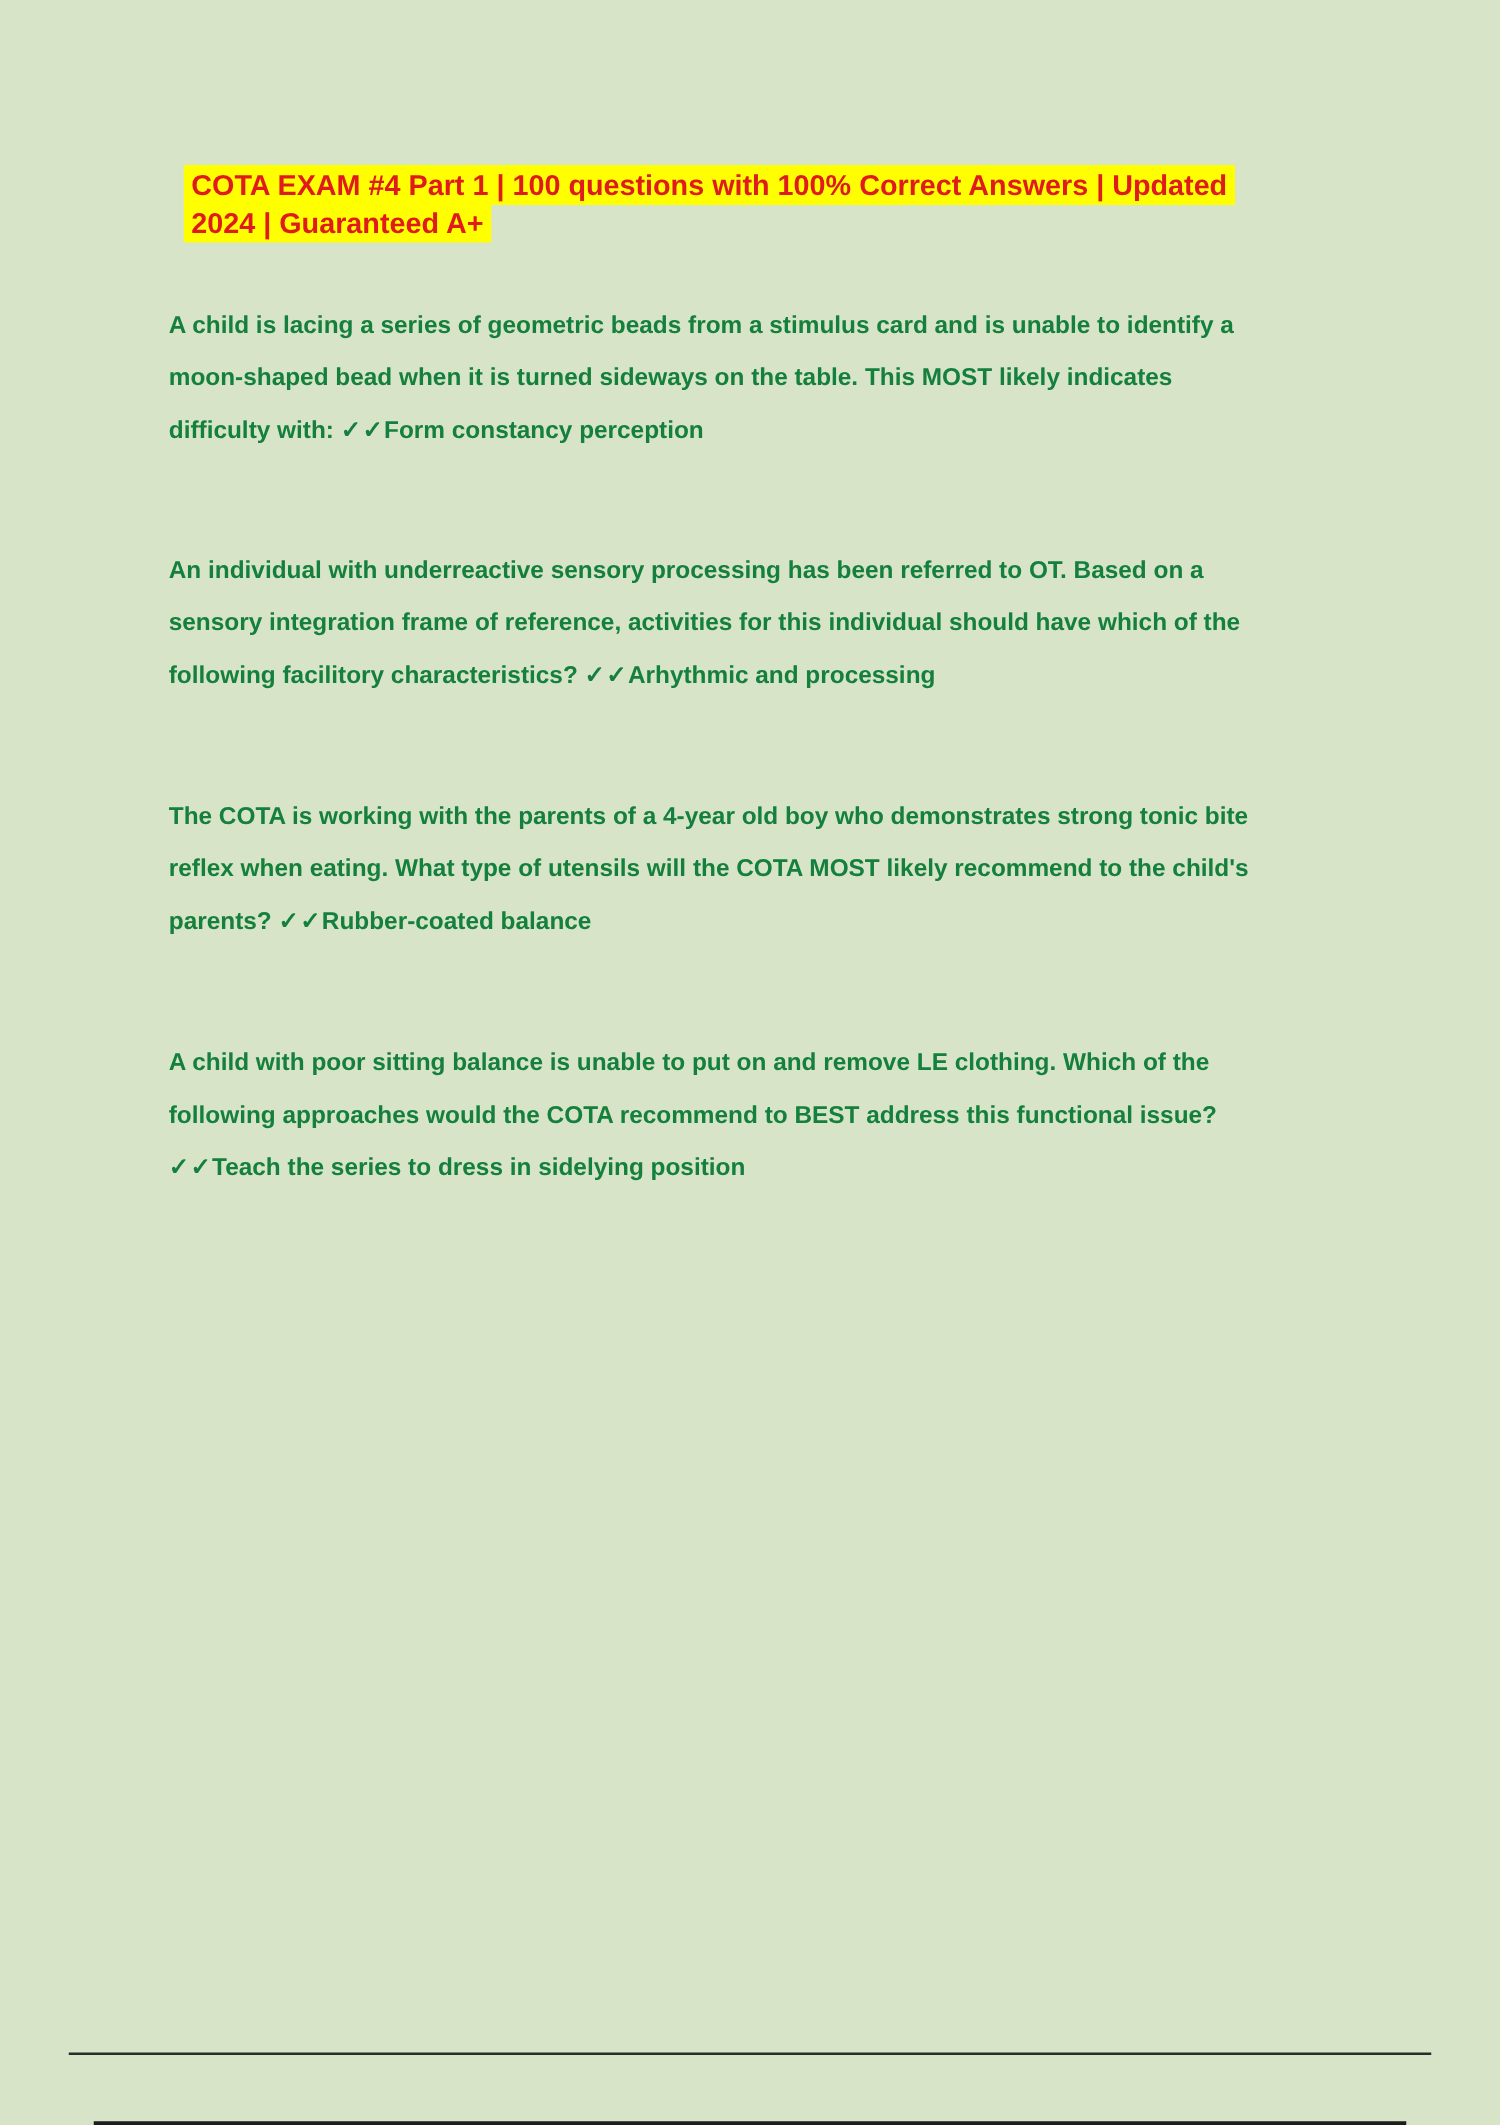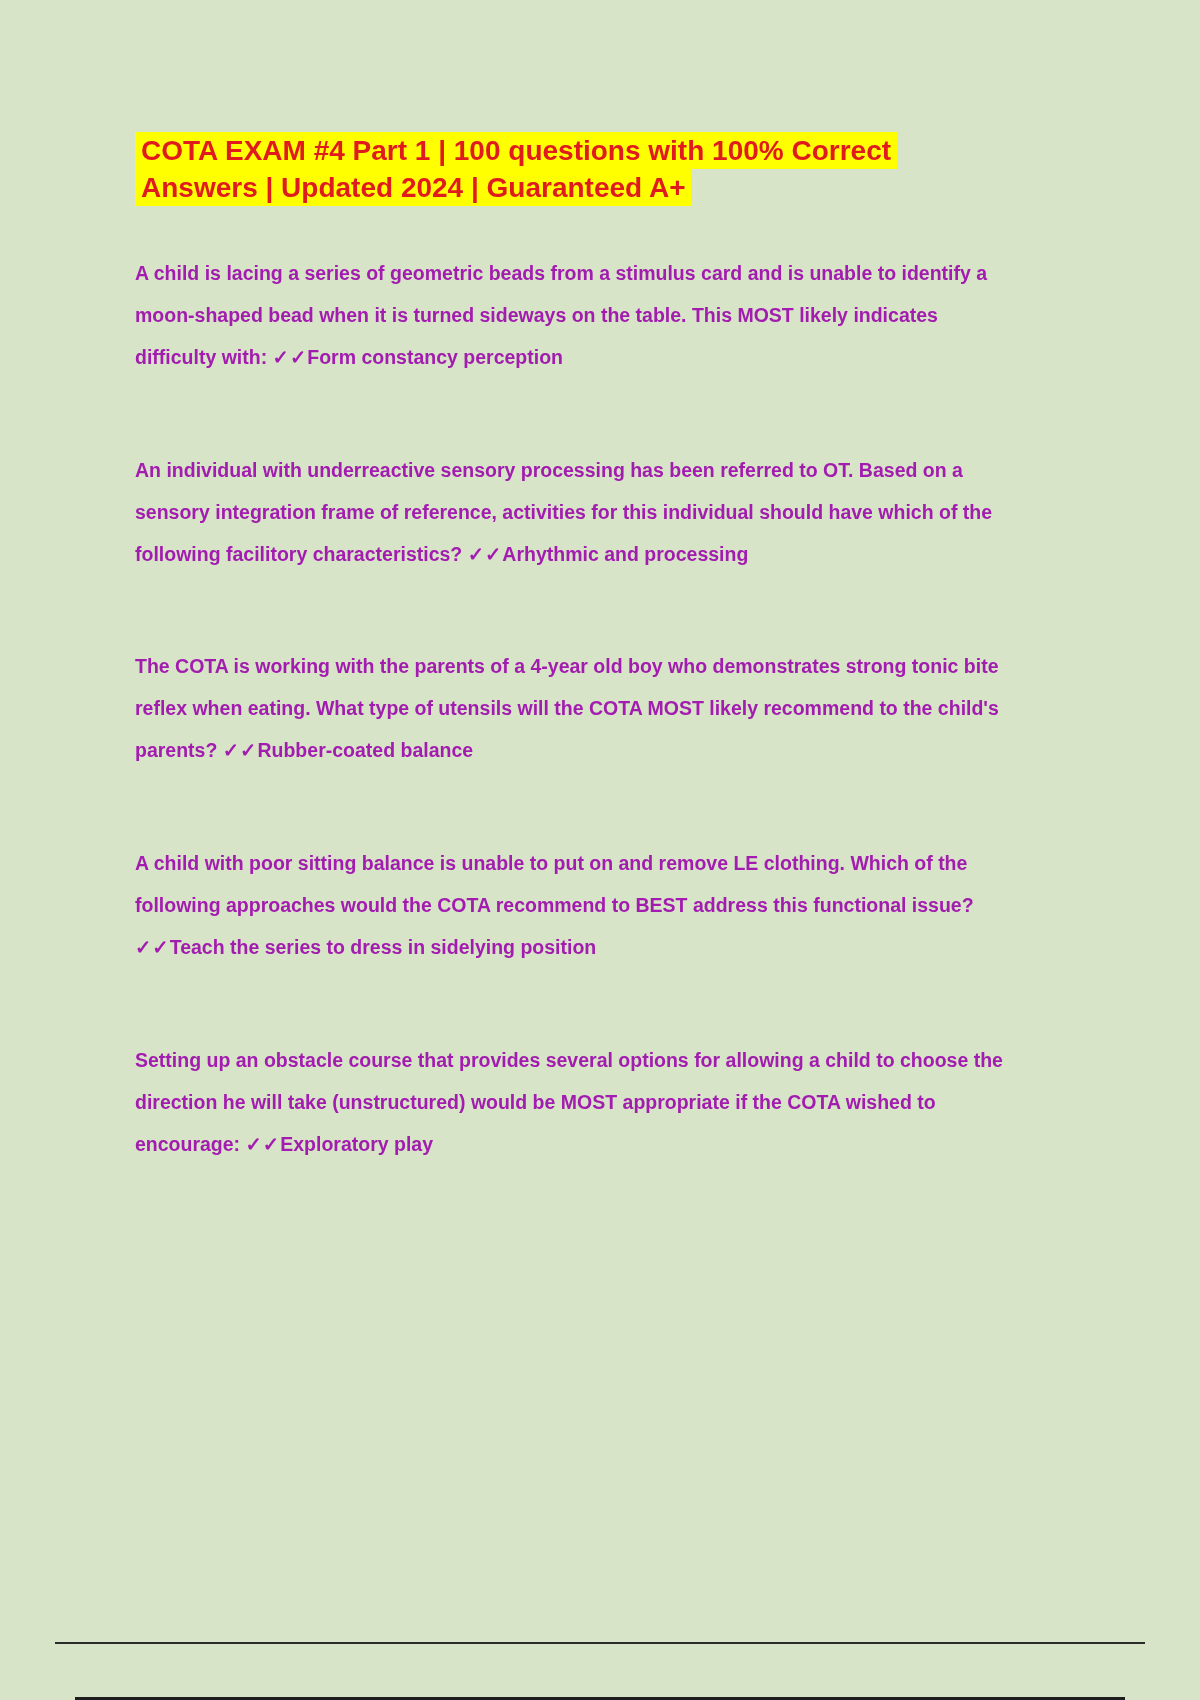--- a/index.html
+++ b/index.html
@@ -15,38 +15,38 @@
     overflow: hidden;
     font-family: "Liberation Sans", sans-serif;
   }
   .content {
     position: absolute;
     left: 135px;
     top: 133px;
     width: 872px;
   }
   .doc-title {
-    margin: 0 0 46px 0;
-    font-size: 28px;
+    margin: 0 0 46px 12px;
+    font-size: 23px;
     line-height: 1.32;
     font-weight: 700;
     color: #e01b1e;
   }
   .doc-title .hl {
     background: #ffff00;
     padding: 3px 6px;
     -webkit-box-decoration-break: clone;
     box-decoration-break: clone;
   }
   .qa {
     margin: 0 0 71px 0;
     font-size: 19.5px;
     line-height: 2.15;
     font-weight: 700;
-    color: #a21caf;
+    color: #15803d;
   }
   .qa .checks {
     letter-spacing: 1px;
   }
   .footer-line {
     position: absolute;
     left: 55px;
     right: 55px;
     bottom: 56px;
     height: 2px;
@@ -70,19 +70,18 @@
     <h1 class="doc-title"><span class="hl">COTA EXAM #4 Part 1 | 100 questions with 100% Correct Answers | Updated 2024 | Guaranteed A+</span></h1>
 
     <p class="qa"><span>A child is lacing a series of geometric beads from a stimulus card and is unable to identify a moon-shaped bead when it is turned sideways on the table. This MOST likely indicates difficulty with: </span><span class="checks">✓✓</span><span>Form constancy perception</span></p>
 
     <p class="qa"><span>An individual with underreactive sensory processing has been referred to OT. Based on a sensory integration frame of reference, activities for this individual should have which of the following facilitory characteristics? </span><span class="checks">✓✓</span><span>Arhythmic and processing</span></p>
 
     <p class="qa"><span>The COTA is working with the parents of a 4-year old boy who demonstrates strong tonic bite reflex when eating. What type of utensils will the COTA MOST likely recommend to the child's parents? </span><span class="checks">✓✓</span><span>Rubber-coated balance</span></p>
 
     <p class="qa"><span>A child with poor sitting balance is unable to put on and remove LE clothing. Which of the following approaches would the COTA recommend to BEST address this functional issue? </span><span class="checks">✓✓</span><span>Teach the series to dress in sidelying position</span></p>
 
-    <p class="qa"><span>Setting up an obstacle course that provides several options for allowing a child to choose the direction he will take (unstructured) would be MOST appropriate if the COTA wished to encourage: </span><span class="checks">✓✓</span><span>Exploratory play</span></p>
 
   </div>
 
   <div class="footer-line"></div>
   <div class="footer-line-bottom"></div>
 </div>
 
 </body></html>

